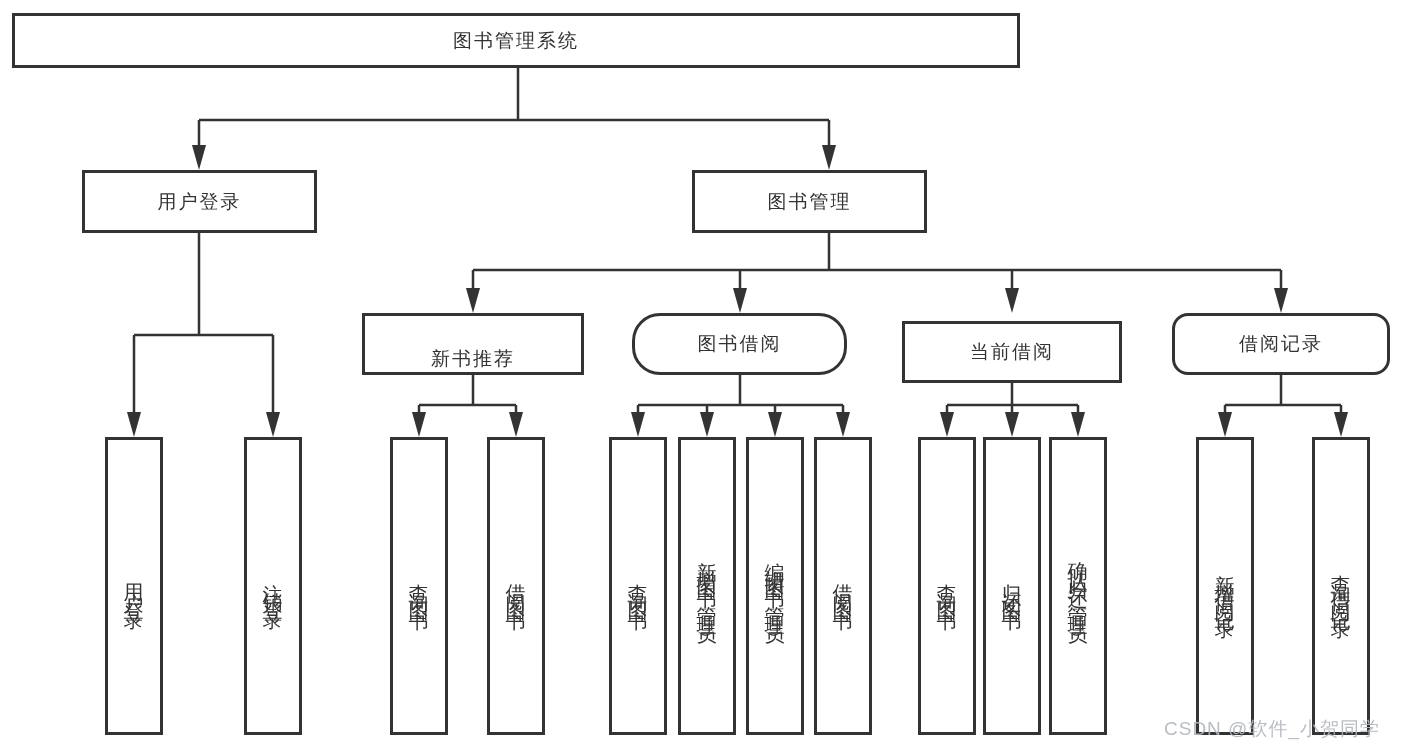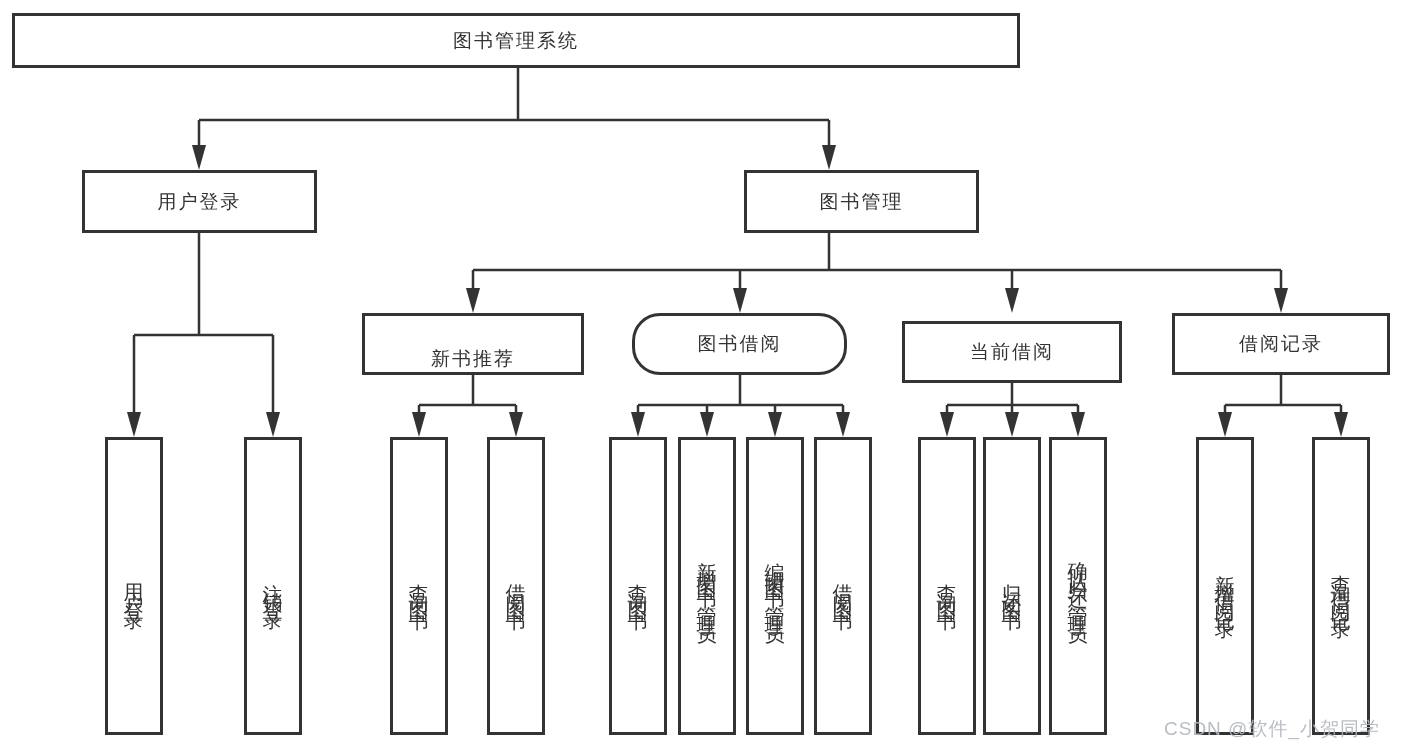--- a/index.html
+++ b/index.html
@@ -60,34 +60,34 @@
     </g>
   </svg>
 
   <div class="node node-h" style="left:12px;top:13px;width:1008px;height:55px;">
     <span>图书管理系统</span>
   </div>
 
   <div class="node node-h" style="left:82px;top:170px;width:235px;height:63px;">
     <span>用户登录</span>
   </div>
-  <div class="node node-h" style="left:744px;top:170px;width:235px;height:63px;justify-content:center;">
+  <div class="node node-h" style="left:692px;top:170px;width:235px;height:63px;justify-content:center;">
     <span>图书管理</span>
   </div>
 
   <div class="node node-h" style="left:362px;top:313px;width:222px;height:62px;align-items:flex-end;">
     <span>新书推荐</span>
   </div>
   <div class="node node-h" style="left:632px;top:313px;width:215px;height:62px;border-radius:28px;">
     <span>图书借阅</span>
   </div>
   <div class="node node-h" style="left:902px;top:313px;width:220px;height:62px;margin-top:8px;">
     <span>当前借阅</span>
   </div>
-  <div class="node node-h" style="left:1172px;top:313px;width:218px;height:62px;">
+  <div class="node node-h" style="left:1172px;top:313px;width:218px;height:62px;border-radius:16px;">
     <span>借阅记录</span>
   </div>
 
   <div class="node leaf" style="left:105px;top:437px;width:58px;height:298px;">
     <span>用户登录</span>
   </div>
   <div class="node leaf" style="left:244px;top:437px;width:58px;height:298px;">
     <span>注销登录</span>
   </div>
 

